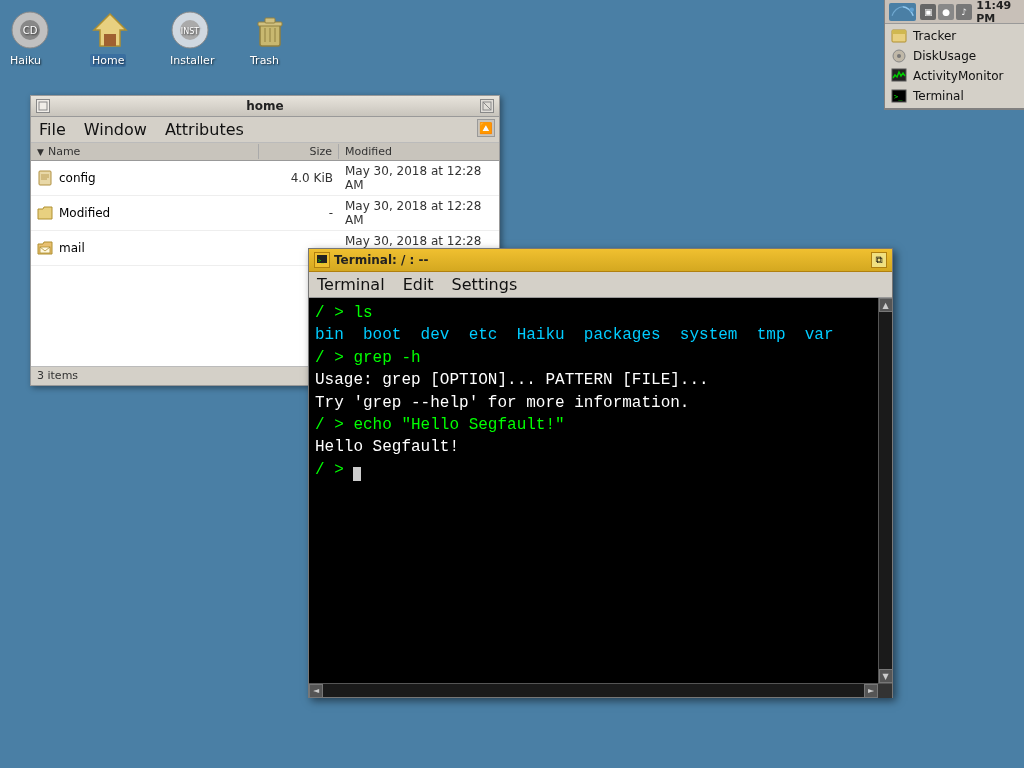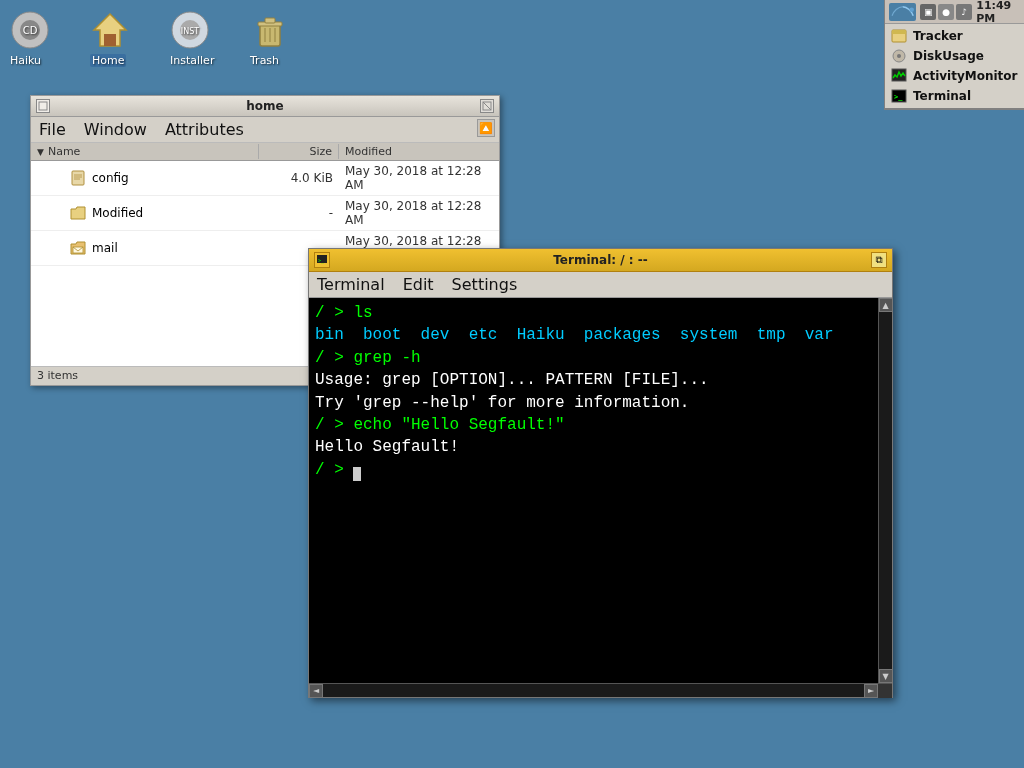--- a/index.html
+++ b/index.html
@@ -96,21 +96,20 @@
     .deskbar-menu-items {
       padding: 2px 0;
     }
     .deskbar-menu-item {
       display: flex;
       align-items: center;
       padding: 2px 6px;
       gap: 6px;
       cursor: pointer;
       color: #111;
-      font-weight: bold;
     }
     .deskbar-menu-icon {
       width: 16px;
       height: 16px;
       display: flex;
       align-items: center;
       justify-content: center;
       font-size: 12px;
     }
 
@@ -213,21 +212,20 @@
       border-bottom: 1px solid #eee;
       cursor: pointer;
     }
     .file-name-cell {
       flex: 1;
       padding: 1px 6px;
       display: flex;
       align-items: center;
       gap: 6px;
       font-size: 12px;
-      margin-left: 33px;
     }
     .file-size-cell {
       width: 80px;
       padding: 1px 6px;
       text-align: right;
       font-size: 12px;
       color: #333;
     }
     .file-date-cell {
       width: 160px;
@@ -264,21 +262,20 @@
       border: 1px solid #777;
       box-shadow: 3px 3px 8px rgba(0,0,0,0.5);
     }
     .terminal-titlebar {
       display: flex;
       align-items: center;
       background: linear-gradient(to bottom, #f0c030, #d4a820);
       padding: 3px 5px;
       gap: 4px;
       border-bottom: 1px solid #b08010;
-      text-align: center;
     }
     .terminal-title-icon {
       width: 16px;
       height: 16px;
       background: #e8c028;
       border: 1px solid #b08010;
       display: flex;
       align-items: center;
       justify-content: center;
       font-size: 10px;

